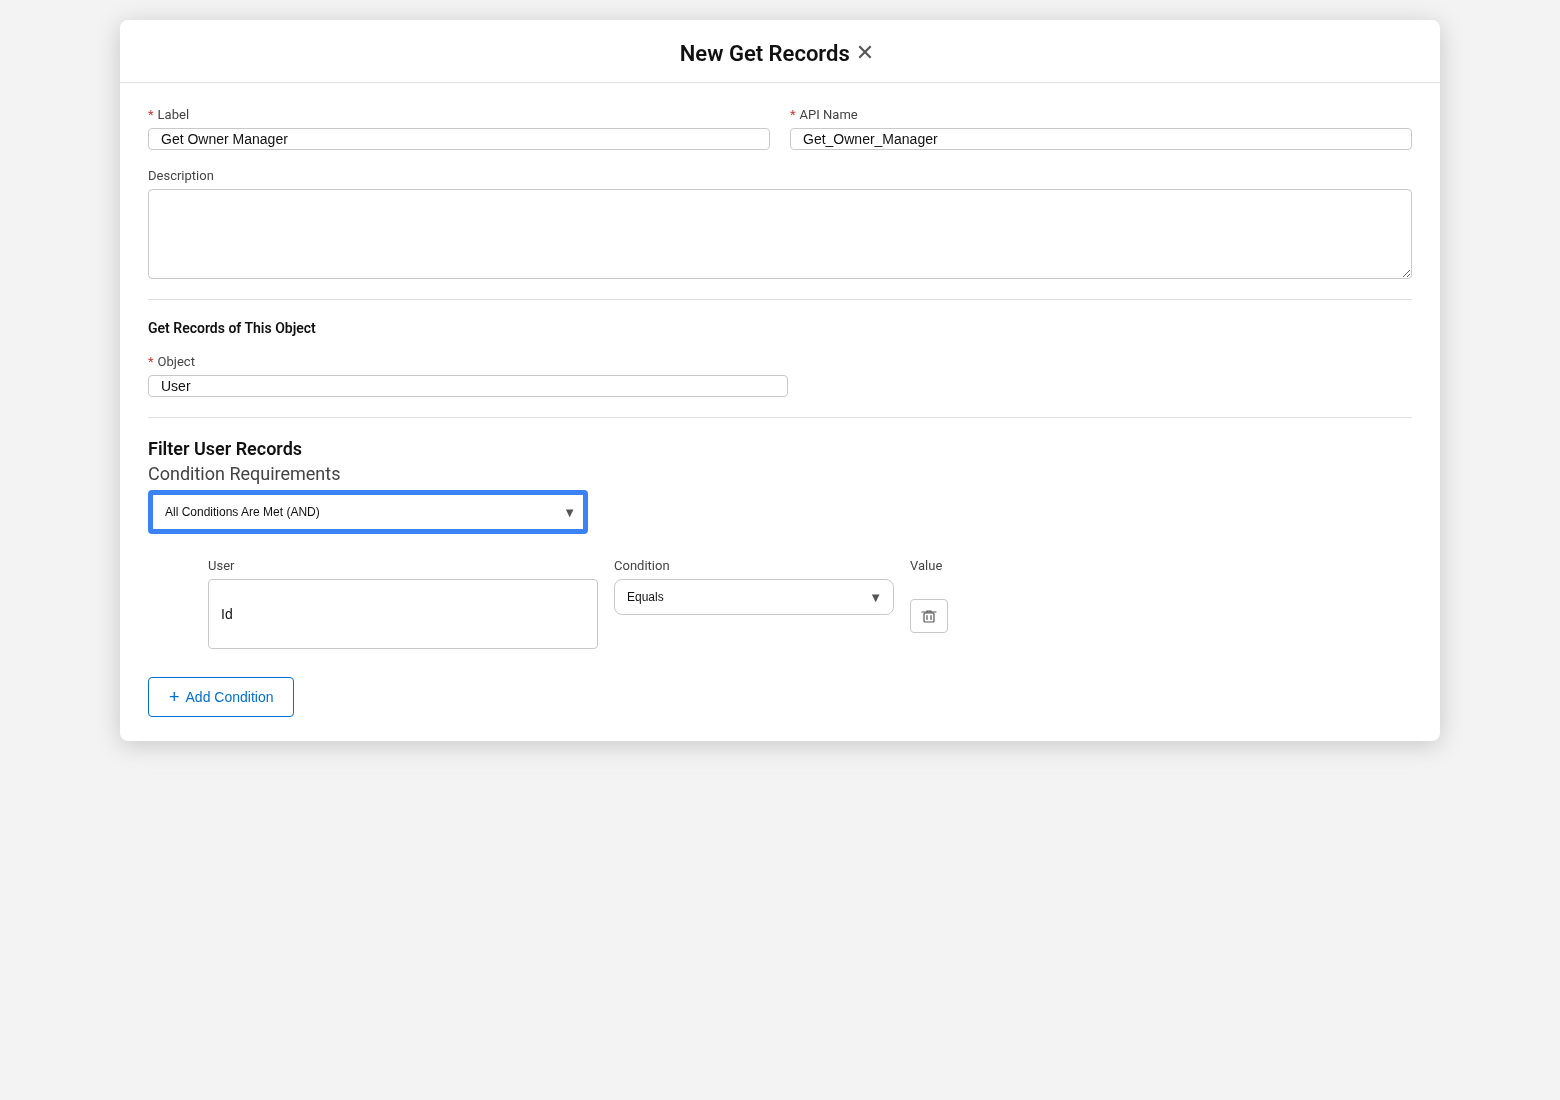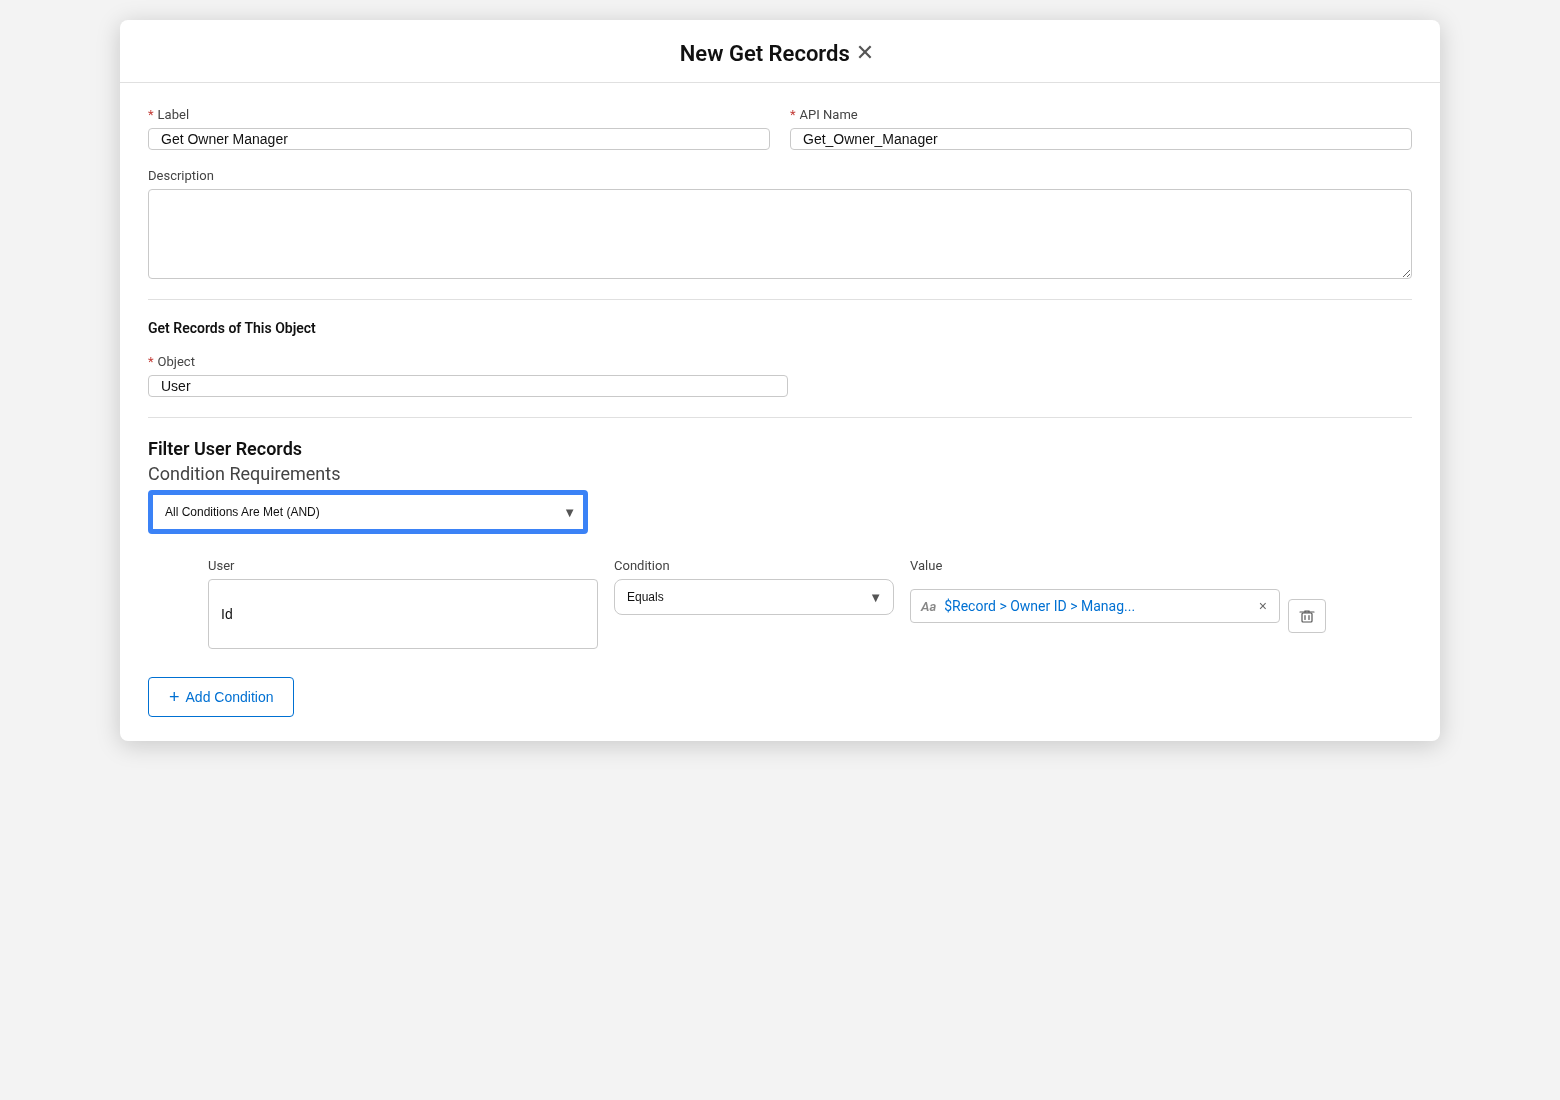--- a/index.html
+++ b/index.html
@@ -383,25 +383,20 @@
               <option>Less Than</option>
               <option>Contains</option>
             </select>
             <span class="select-chevron">▼</span>
           </div>
         </div>
 
         <div class="condition-col">
           <span class="condition-col-label">Value</span>
           <div class="value-wrap">
-            <div class="value-field">
-              <span class="value-type-icon">Aa</span>
-              <span class="value-text">$Record &gt; Owner ID &gt; Manag...</span>
-              <button class="value-clear-btn">×</button>
-            </div>
             <button class="delete-btn">
               <svg width="16" height="16" viewBox="0 0 16 16" fill="none">
                 <rect x="3" y="5" width="10" height="9" rx="1" stroke="#555" stroke-width="1.2"></rect>
                 <path d="M1 4h14" stroke="#555" stroke-width="1.2" stroke-linecap="round"></path>
                 <path d="M6 4V3h4v1" stroke="#555" stroke-width="1.2" stroke-linecap="round"></path>
                 <path d="M6 7.5v4M10 7.5v4" stroke="#555" stroke-width="1.2" stroke-linecap="round"></path>
               </svg>
             </button>
           </div>
         </div>

